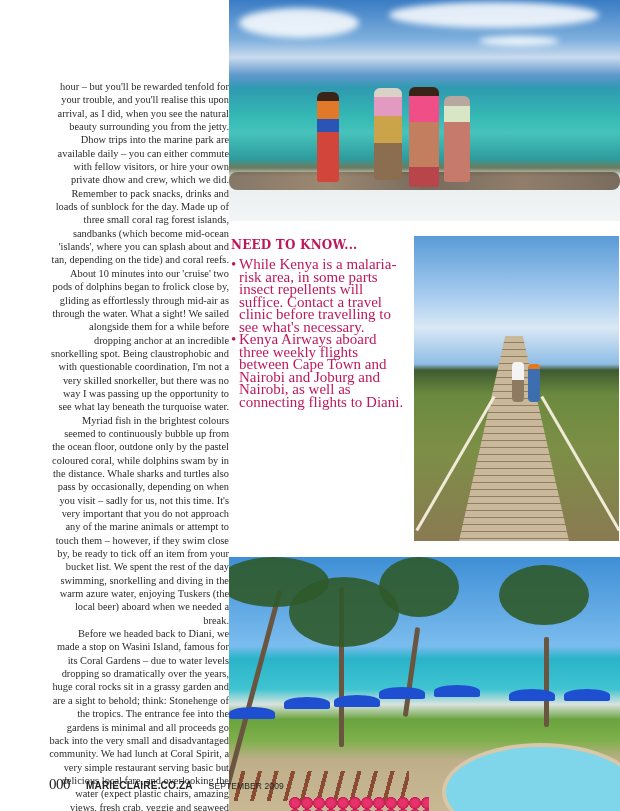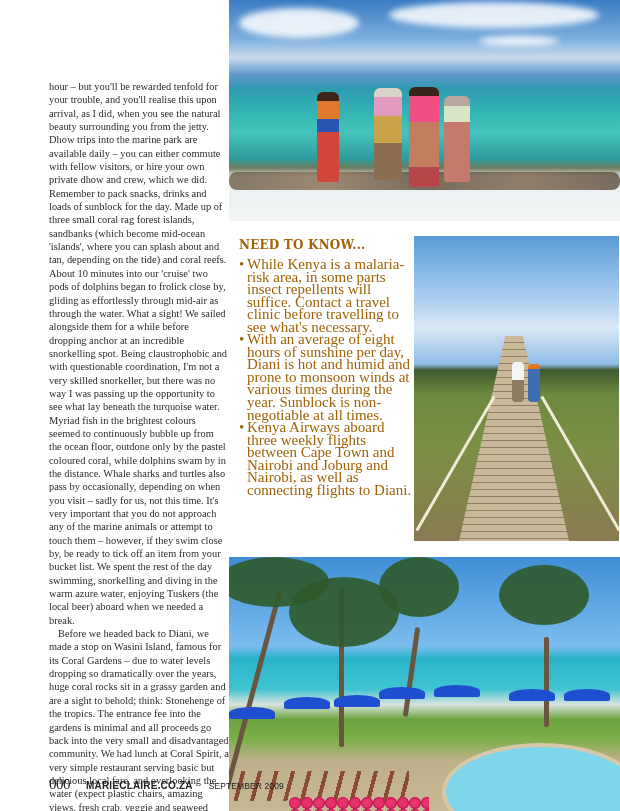--- a/index.html
+++ b/index.html
@@ -1,22 +1,22 @@
 <!DOCTYPE html>
 <html><head>
 <meta charset="utf-8">
 <style>
   html, body { margin: 0; padding: 0; background: #ffffff; }
   body { width: 620px; height: 811px; position: relative; overflow: hidden; font-family: "DejaVu Serif", serif; color: #2a2a2a; }
 
   .body-col { position: absolute; left: 49px; top: 80px; width: 180px; font-family: "Liberation Serif", serif; font-size: 10.4px; line-height: 13.35px; color: #2b2b2b; }
-  .body-col p { margin: 0; text-indent: 0; }
+  .body-col p { margin: 0; text-indent: 0; text-align: right; }
   .body-col p + p { text-indent: 9px; }
 
-  .ntk { position: absolute; left: 231px; top: 238px; width: 176px; font-family: "DejaVu Serif", serif; color: #a16207; margin-left: 8px; }
+  .ntk { position: absolute; left: 231px; top: 238px; width: 176px; font-family: "DejaVu Serif", serif; color: #be185d; }
   .ntk h2 { margin: 0 0 6px 0; font-size: 12px; font-weight: bold; letter-spacing: 0.2px; }
   .ntk ul { margin: 0; padding: 0; list-style: none; font-family: "Liberation Serif", serif; font-size: 15px; line-height: 12.55px; }
   .ntk li { position: relative; padding-left: 8px; }
   .ntk li::before { content: "•"; position: absolute; left: 0; top: 0; }
 
   .photo { position: absolute; overflow: hidden; }
   .photo-beach { left: 229px; top: 0; width: 391px; height: 221px;
     background: linear-gradient(180deg, #3a7cc4 0%, #7fb0dd 18%, #c9dbee 26%, #5f98cc 34%, #2f9ab0 40%, #34b7b4 52%, #46c3bb 60%, #2e9b9e 72%, #6f7a5c 76%, #e8eef0 80%, #f3f5f5 100%); }
   .photo-beach .cloud { position: absolute; background: rgba(255,255,255,0.85); border-radius: 50%; filter: blur(3px); }
   .photo-beach .person { position: absolute; border-radius: 6px 6px 3px 3px; }
@@ -60,21 +60,20 @@
   <div class="person" style="left:88px;top:92px;width:22px;height:90px;background:linear-gradient(180deg,#3a2418 0 10%,#e07a2a 10% 30%,#2b55b5 30% 45%,#d2453a 45% 100%);"></div>
   <div class="person" style="left:145px;top:88px;width:28px;height:92px;background:linear-gradient(180deg,#d9d2c6 0 10%,#e39ac0 10% 30%,#caa34a 30% 60%,#8b6d50 60% 100%);"></div>
   <div class="person" style="left:180px;top:87px;width:30px;height:100px;background:linear-gradient(180deg,#3a2418 0 9%,#ef4f86 9% 35%,#c27e5e 35% 80%,#b8454a 80% 100%);"></div>
   <div class="person" style="left:215px;top:96px;width:26px;height:86px;background:linear-gradient(180deg,#b8a79e 0 12%,#d9e6c6 12% 30%,#c67a6c 30% 100%);"></div>
 </div>
 
 <div class="ntk">
   <h2>NEED TO KNOW...</h2>
   <ul>
     <li>While Kenya is a malaria-risk area, in some parts insect repellents will suffice. Contact a travel clinic before travelling to see what's necessary.</li>
-    <li>With an average of eight hours of sunshine per day, Diani is hot and humid and prone to monsoon winds at various times during the year. Sunblock is non-negotiable at all times.</li>
     <li>Kenya Airways aboard three weekly flights between Cape Town and Nairobi and Joburg and Nairobi, as well as connecting flights to Diani.</li>
   </ul>
 </div>
 
 <div class="photo photo-walk">
   <div class="boardwalk"></div>
   <div class="rail" style="left:40px;top:150px;height:155px;transform:rotate(30deg);"></div>
   <div class="rail" style="left:165px;top:150px;height:155px;transform:rotate(-30deg);"></div>
   <div style="position:absolute;left:98px;top:126px;width:12px;height:40px;background:linear-gradient(180deg,#f4f4f4 0 45%,#8d7a61 45% 100%);border-radius:4px;"></div>
   <div style="position:absolute;left:114px;top:128px;width:12px;height:38px;background:linear-gradient(180deg,#e4781e 0 12%,#3d6fb0 12% 100%);border-radius:4px;"></div>

